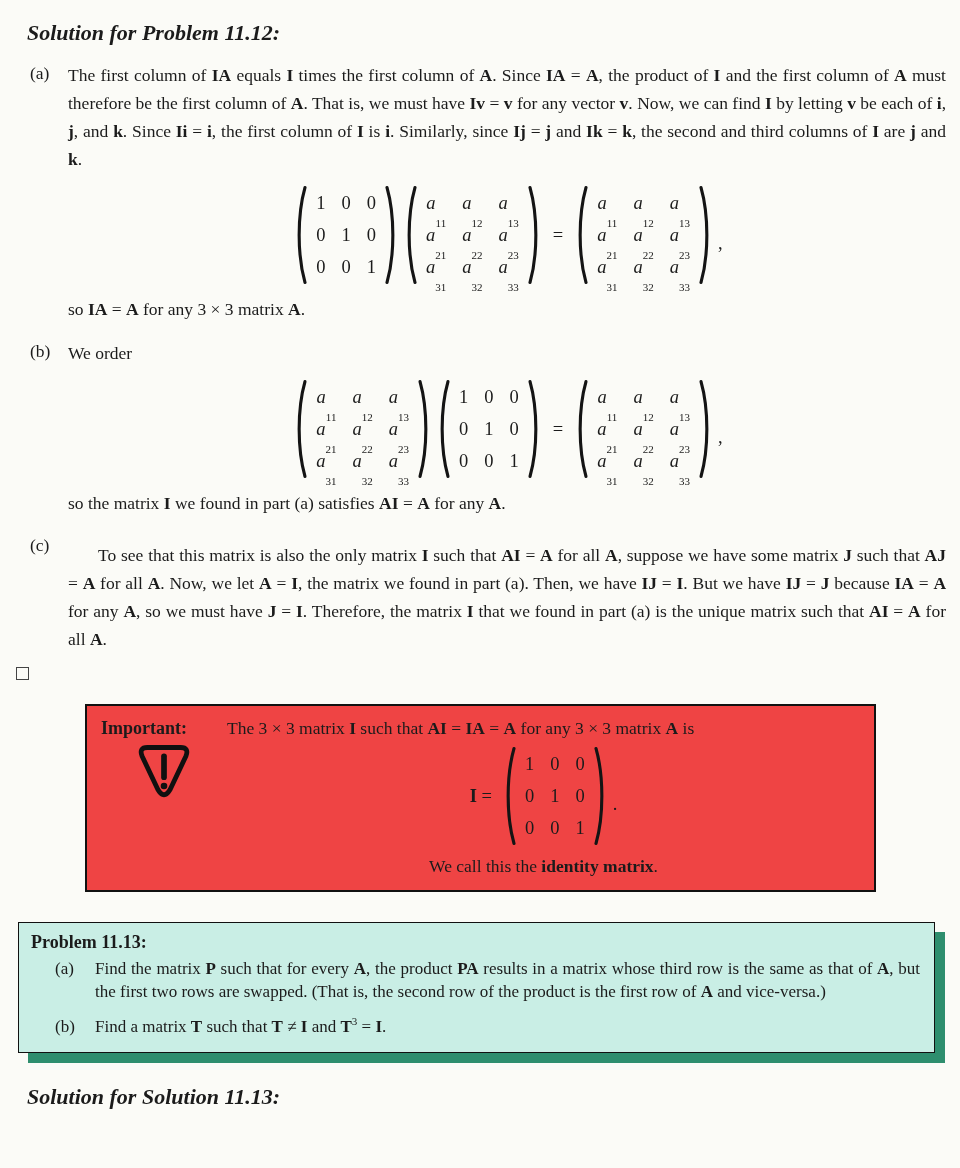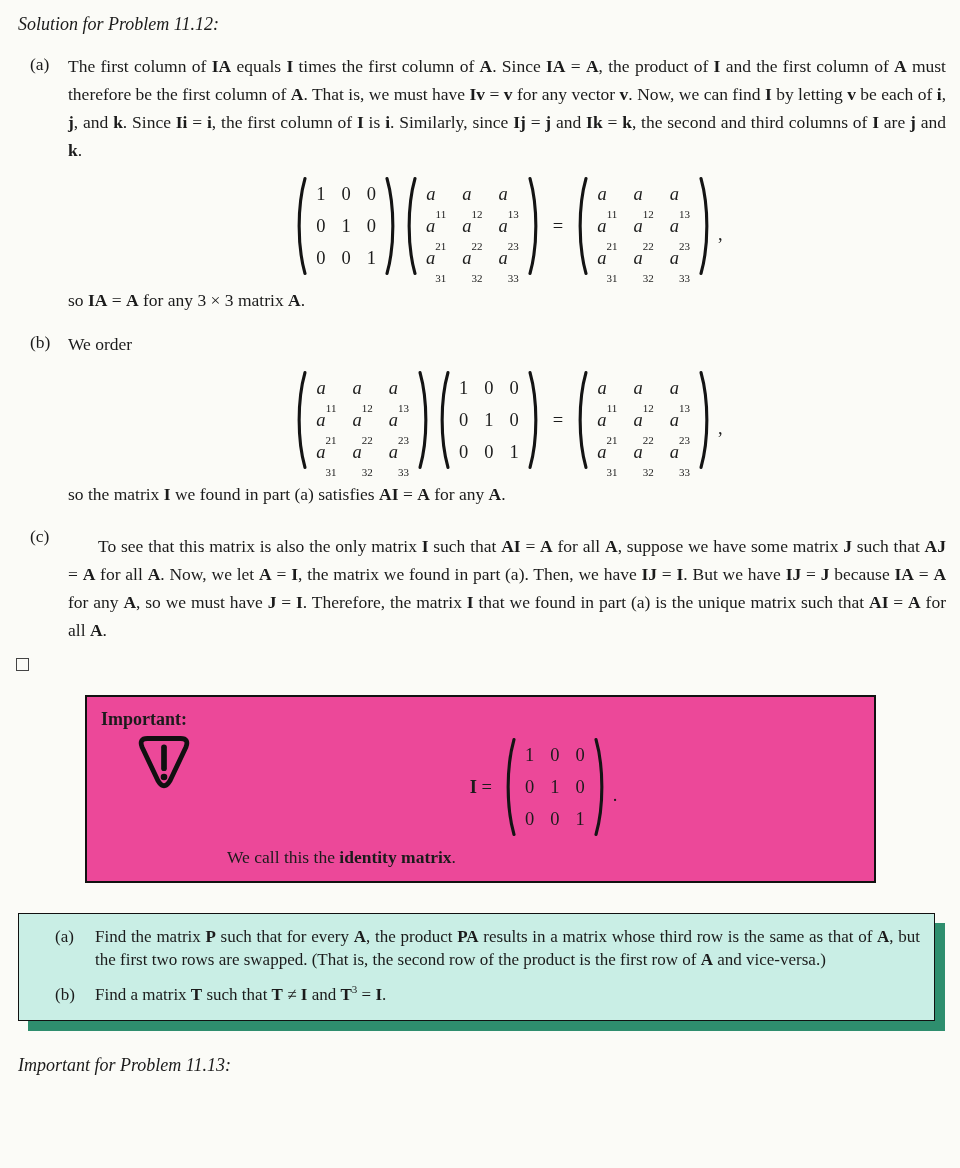--- a/index.html
+++ b/index.html
@@ -6,23 +6,23 @@
   html,body { margin:0; padding:0; }
   body {
     width:960px; height:1168px; overflow:hidden;
     background:#fbfbf7;
     color:#1b1b1b;
     font-family:"Liberation Serif", serif;
   }
   .content { padding:8px 14px 0 14px; }
 
   .sol-heading {
-    font-style:italic; font-weight:normal;
-    font-size:18px; line-height:24px;
-    margin:4px;
+    font-style:italic; font-weight:bold;
+    font-size:22px; line-height:24px;
+    margin:13px;
   }
 
   .part {
     display:grid; grid-template-columns:38px 1fr;
     margin:16px 0 0 16px;
   }
   .part-label { font-size:17.5px; line-height:24px; }
   .part-body  { min-width:0; }
   p.bodytext {
     font-size:17.5px; line-height:28px;
@@ -54,33 +54,33 @@
   .qed {
     display:inline-block; width:13px; height:13px;
     border:1.5px solid #444; margin:14px 0 0 2px;
     background:transparent;
   }
 
   
   .important-box {
     margin:20px 0 0 71px;
     width:791px;
-    background:#ec4899;
+    background:#ef4444;
     border:2px solid #111;
     padding:10px 14px 12px 14px;
     display:grid;
     grid-template-columns:126px 1fr;
     grid-template-rows:auto auto auto;
   }
   .imp-label { font-weight:bold; font-size:18px; line-height:24px; grid-column:1; grid-row:1; }
   .imp-icon  { grid-column:1; grid-row:2; display:flex; justify-content:center; align-items:flex-start; padding-top:2px; }
   .imp-body  { grid-column:2; grid-row:1; font-size:17.5px; line-height:24px; }
   .imp-eq    { grid-column:2; grid-row:2; display:flex; justify-content:center; align-items:center; margin:6px 0 4px 0; }
   .imp-lhs   { font-size:18.5px; margin-right:8px; }
-  .imp-footer{ grid-column:2; grid-row:3; font-size:17.5px; line-height:24px; margin-top:4px; }
+  .imp-footer{ grid-column:2; grid-row:3; font-size:17.5px; line-height:24px; margin-top:4px;text-align:center; }
 
   
   .problem-box {
     margin:30px 0 0 4px;
     width:917px;
     background:#c9eee5;
     border:1.5px solid #111;
     box-shadow:10px 10px 0 #2e8e6e;
     padding:8px 14px 14px 12px;
   }
@@ -307,20 +307,21 @@
   
   <div class="important-box">
     <div class="imp-label">Important:</div>
     <div class="imp-icon">
       <svg width="56" height="60" viewBox="0 0 64 68" aria-hidden="true">
         <path d="M13 6 L51 6 Q61 6 57 16 L39 54 Q32 66 25 54 L7 16 Q3 6 13 6 Z" fill="none" stroke="#101010" stroke-width="5.5" stroke-linejoin="round"></path>
         <line x1="32" y1="16" x2="32" y2="40" stroke="#101010" stroke-width="6.5" stroke-linecap="round"></line>
         <circle cx="32" cy="50" r="3.8" fill="#101010"></circle>
       </svg>
     </div>
+    <div class="imp-body">The 3 × 3 matrix <b>I</b> such that <b>AI</b> = <b>IA</b> = <b>A</b> for any 3 × 3 matrix <b>A</b> is</div>
     <div class="imp-eq">
       <span class="imp-lhs"><b>I</b> =</span>
       <span class="mwrap">
           <svg class="paren" width="13" viewBox="0 0 13 100" preserveAspectRatio="none" aria-hidden="true">
             <path d="M11 2.5 C3.2 30 3.2 70 11 97.5" fill="none" stroke="#141414" stroke-width="3.1" vector-effect="non-scaling-stroke" stroke-linecap="round"></path>
           </svg>
           <table class="mtx">
             <tbody>
               <tr>
                 <td>1</td>
@@ -343,27 +344,28 @@
             <path d="M2 2.5 C9.8 30 9.8 70 2 97.5" fill="none" stroke="#141414" stroke-width="3.1" vector-effect="non-scaling-stroke" stroke-linecap="round"></path>
           </svg>
         </span>
       <span class="eq-punct">.</span>
     </div>
     <div class="imp-footer">We call this the <b>identity matrix</b>.</div>
   </div>
 
   
   <div class="problem-box">
+    <div class="prob-title">Problem 11.13:</div>
     <div class="prob-part">
       <div class="prob-label">(a)</div>
       <div class="prob-text">Find the matrix <b>P</b> such that for every <b>A</b>, the product <b>PA</b> results in a matrix whose third row is the same as that of <b>A</b>, but the first two rows are swapped. (That is, the second row of the product is the first row of <b>A</b> and vice-versa.)</div>
     </div>
     <div class="prob-part second">
       <div class="prob-label">(b)</div>
       <div class="prob-text">Find a matrix <b>T</b> such that <b>T</b> ≠ <b>I</b> and <b>T</b><sup>3</sup> = <b>I</b>.</div>
     </div>
   </div>
 
-  <h1 class="sol-heading sol2-heading">Important for Problem 11.13:</h1>
+  <h1 class="sol-heading sol2-heading">Solution for Solution 11.13:</h1>
 
   
 
 </div>
 
 </body></html>

